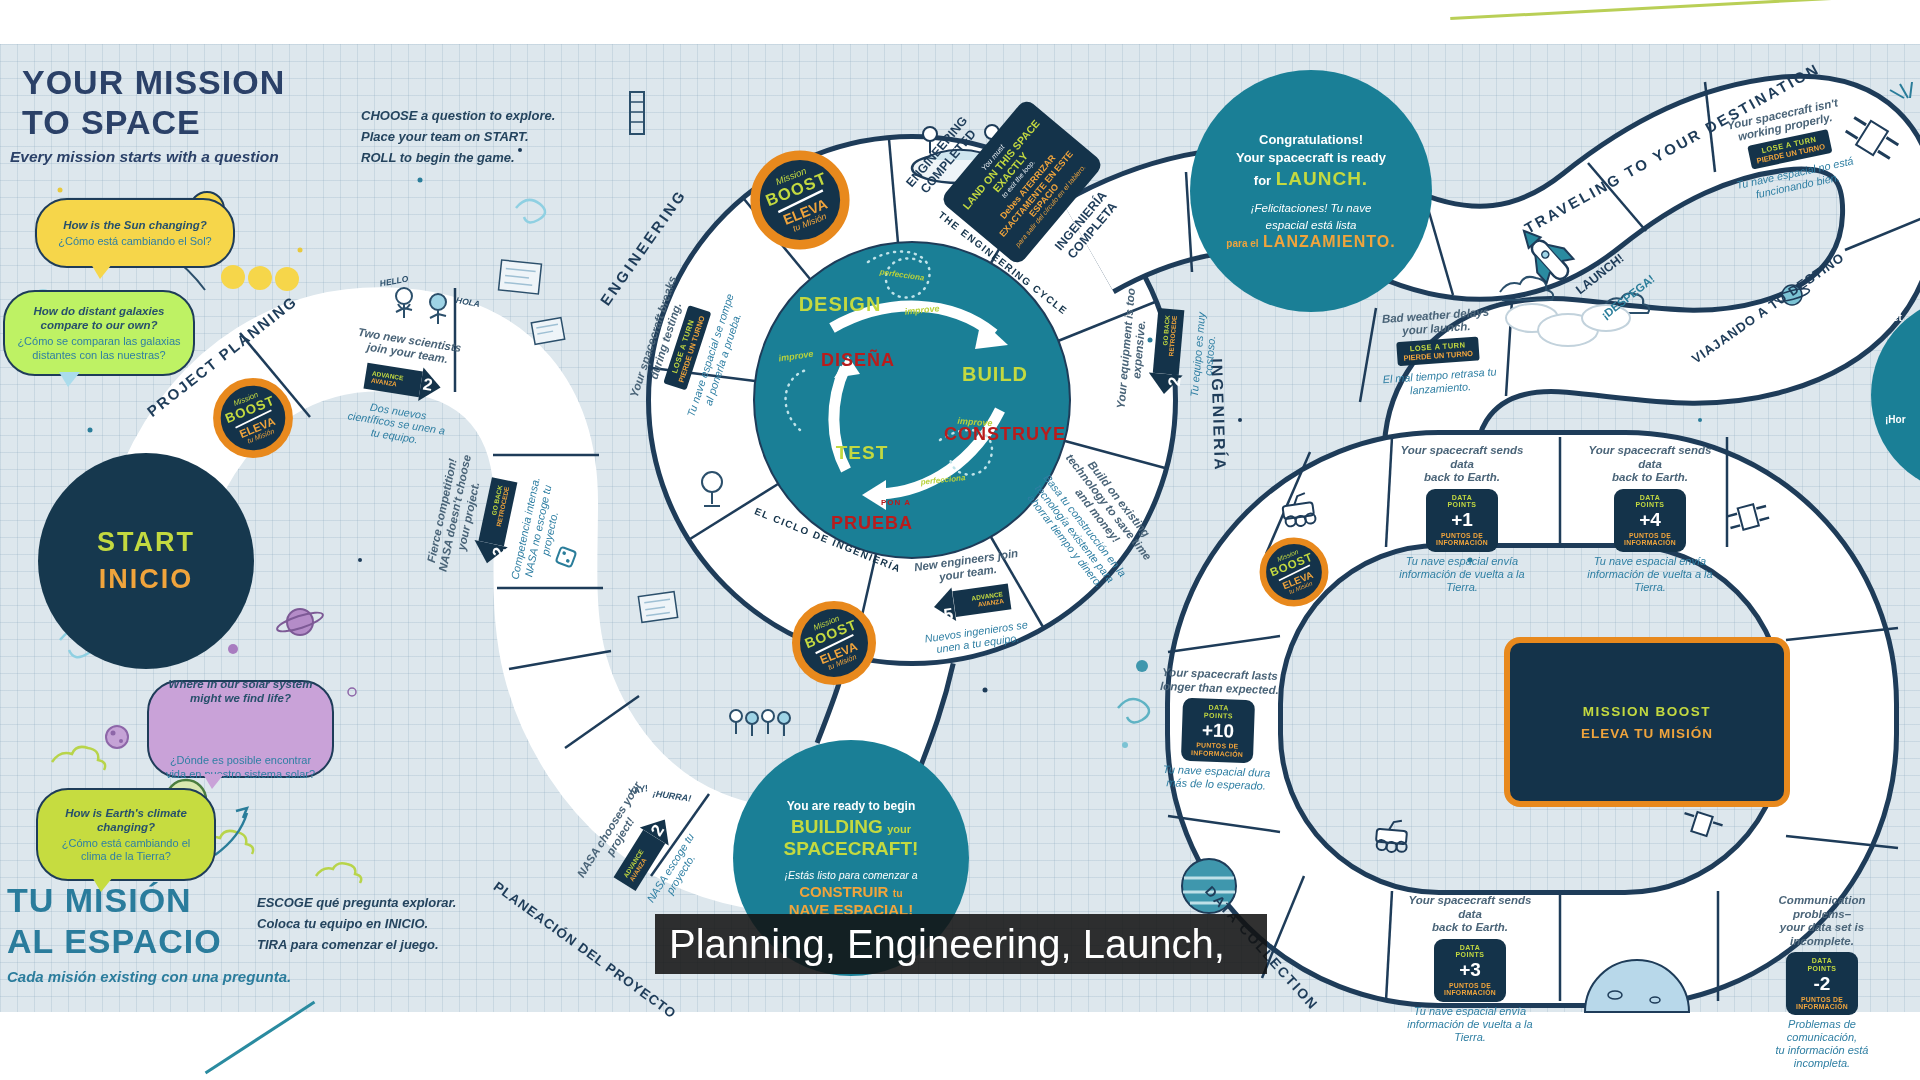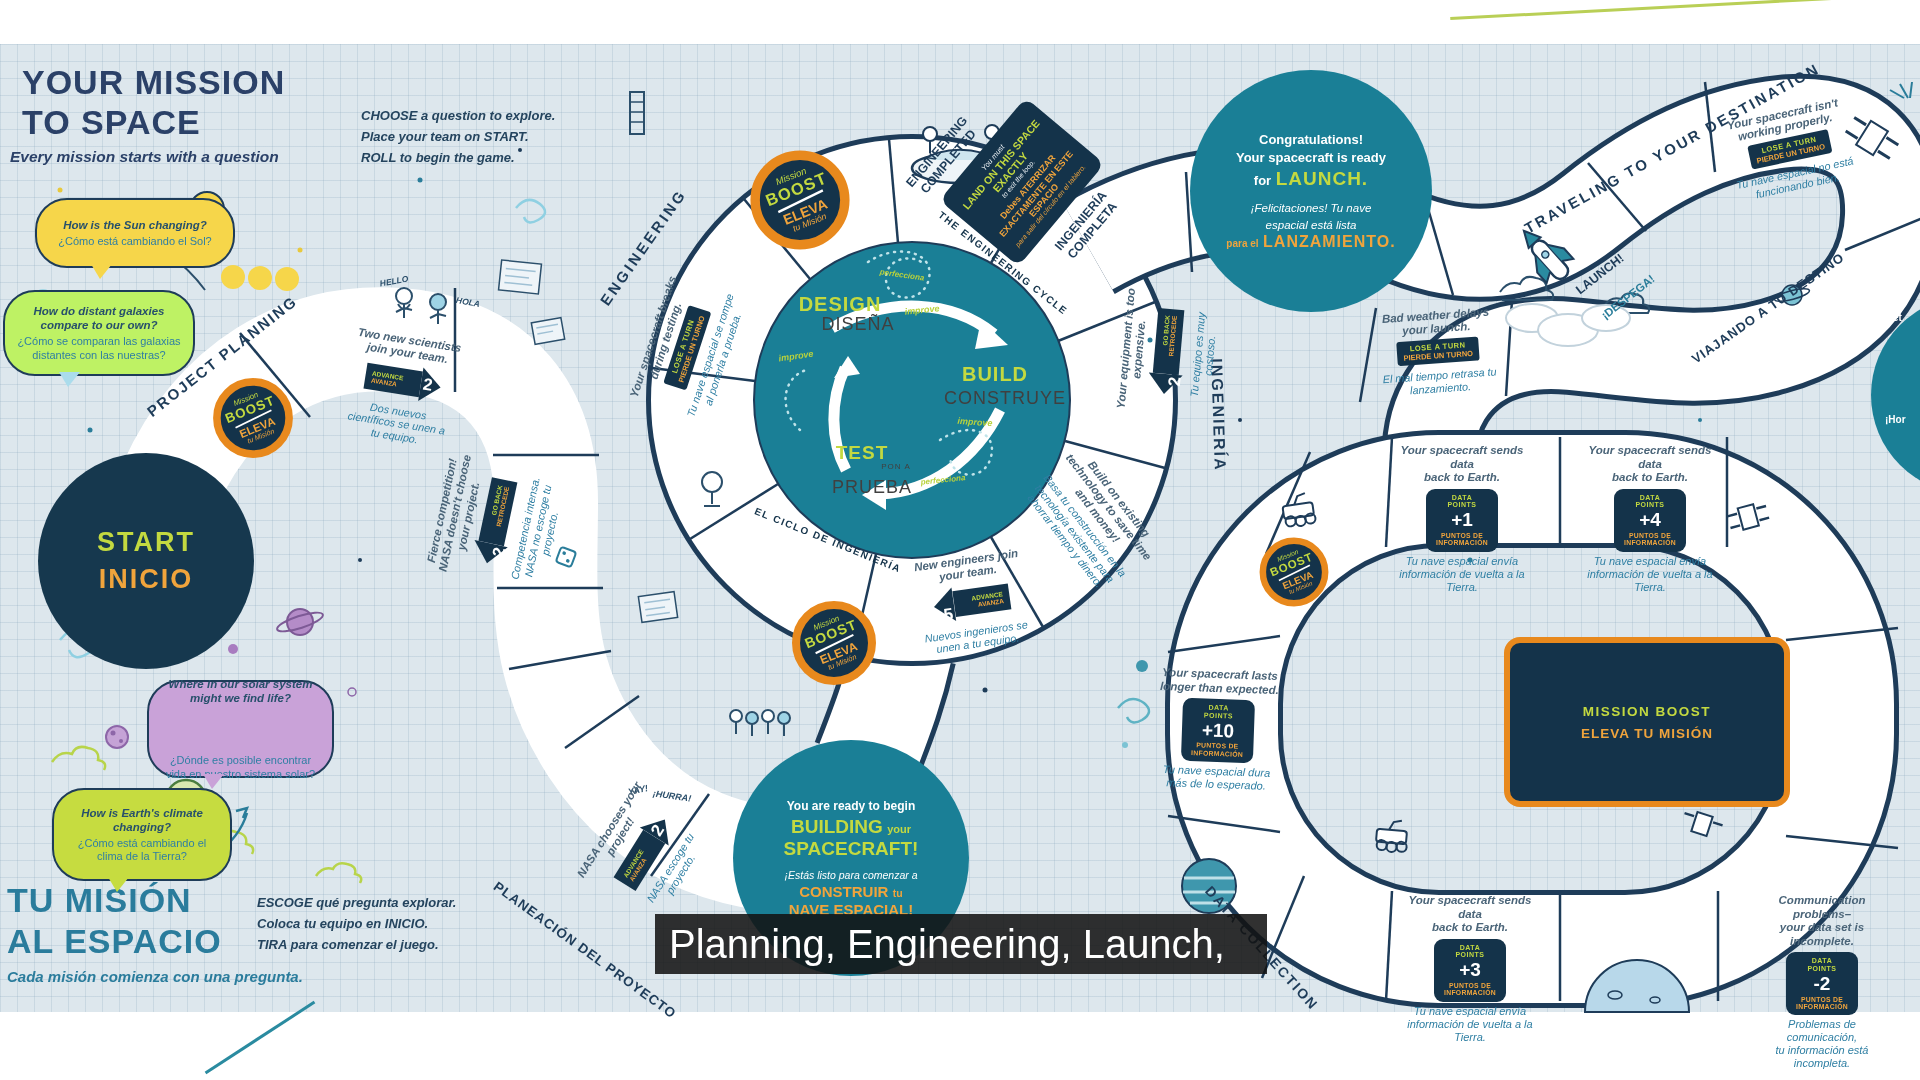--- a/index.html
+++ b/index.html
@@ -84,21 +84,21 @@
 
   
   #boost-card{position:absolute;left:1504px;top:637px;width:286px;height:170px;background:#14334a;
     border:6px solid #e8891d;border-radius:16px;box-sizing:border-box;display:flex;flex-direction:column;
     align-items:center;justify-content:center;gap:7px;z-index:3;}
   .bc1{color:#c3d940;font-weight:700;font-size:13.5px;letter-spacing:1.5px;}
   .bc2{color:#f0a43c;font-weight:700;font-size:13.5px;letter-spacing:1px;}
 
   
   .cy-en{color:#c3d940;font-weight:800;letter-spacing:1px;white-space:nowrap;}
-  .cy-es{color:#404040;font-weight:400;letter-spacing:1px;white-space:nowrap;}
+  .cy-es{color:#b91c1c;font-weight:700;letter-spacing:1px;white-space:nowrap;margin-top:36px;}
   .cy-tiny{color:#b9d23c;font-weight:700;font-size:9px;white-space:nowrap;font-style:italic;}
   .cy-arc{color:#14334a;font-weight:700;font-size:10px;letter-spacing:1.5px;white-space:nowrap;}
 
   
   #caption{position:absolute;left:655px;top:914px;width:612px;height:60px;background:rgba(18,18,18,.87);
     color:#fff;font-size:40px;display:flex;align-items:center;padding:0 14px;box-sizing:border-box;z-index:9;}
 
   .corner-line{position:absolute;z-index:8;}
   .doodle-txt{color:#2b4f6b;font-weight:700;font-style:italic;white-space:nowrap;z-index:3;}
   .frag{color:#fff;font-weight:700;font-size:10px;position:absolute;z-index:4;}
@@ -332,21 +332,21 @@
   </svg>
 
   <div class="txt" style="left:10px;top:62px;">
     <div class="title-en">YOUR MISSION</div>
     <div class="title-en">TO SPACE</div>
     <div class="title-sub-en">Every mission starts with a question</div>
   </div>
   <div class="txt" style="left:7px;top:880px;">
     <div class="title-es">TU MISIÓN</div>
     <div class="title-es">AL ESPACIO</div>
-    <div class="title-sub-es">Cada misión comienza con una pregunta.</div>
+    <div class="title-sub-es">Cada misión existing con una pregunta.</div>
   </div>
   <div class="txt instr" style="left:361px;top:106px;">
     <div>CHOOSE a question to explore.</div>
     <div>Place your team on START.</div>
     <div>ROLL to begin the game.</div>
   </div>
   <div class="txt instr" style="left:257px;top:893px;">
     <div>ESCOGE qué pregunta explorar.</div>
     <div>Coloca tu equipo en INICIO.</div>
     <div>TIRA para comenzar el juego.</div>
@@ -357,21 +357,21 @@
     <div class="bub-es">¿Cómo está cambiando el Sol?</div>
   </div>
   <div class="bubble" style="left:3px;top:290px;width:192px;height:86px;background:#bef264;color:#aadcec;">
     <div class="bub-en">How do distant galaxies compare to our own?</div>
     <div class="bub-es">¿Cómo se comparan las galaxias distantes con las nuestras?</div>
   </div>
   <div class="bubble" style="left:147px;top:680px;width:187px;height:98px;background:#c9a2d8;color:#c9a2d8;gap:46px;">
     <div class="bub-en">Where in our solar system might we find life?</div>
     <div class="bub-es">¿Dónde es posible encontrar vida en nuestro sistema solar?</div>
   </div>
-  <div class="bubble" style="left:52px;top:788px;width:180px;height:93px;background:#c6dc40;color:#c6dc40;justify-content:center;">
+  <div class="bubble" style="left:36px;top:788px;width:180px;height:93px;background:#c6dc40;color:#c6dc40;justify-content:center;">
     <div class="bub-en">How is Earth's climate changing?</div>
     <div class="bub-es">¿Cómo está cambiando el clima de la Tierra?</div>
   </div>
 
   <div class="big-circle" style="left:38px;top:453px;width:216px;height:216px;background:#16384e;gap:6px;">
     <div class="lime" style="font-size:27px;font-weight:800;letter-spacing:2px;">START</div>
     <div class="orange" style="font-size:27px;font-weight:800;letter-spacing:2px;">INICIO</div>
   </div>
 
   <div class="big-circle" style="left:1190px;top:70px;width:242px;height:242px;padding:0 16px;">

